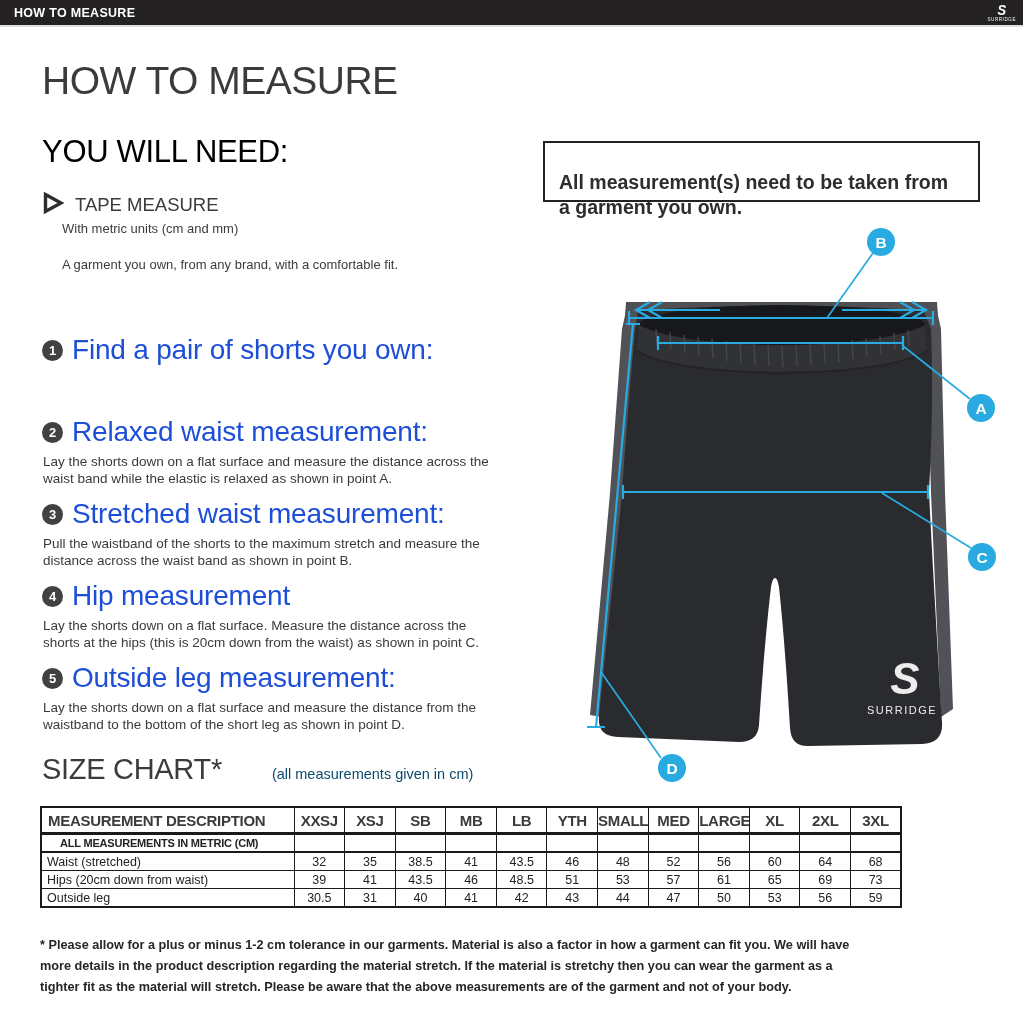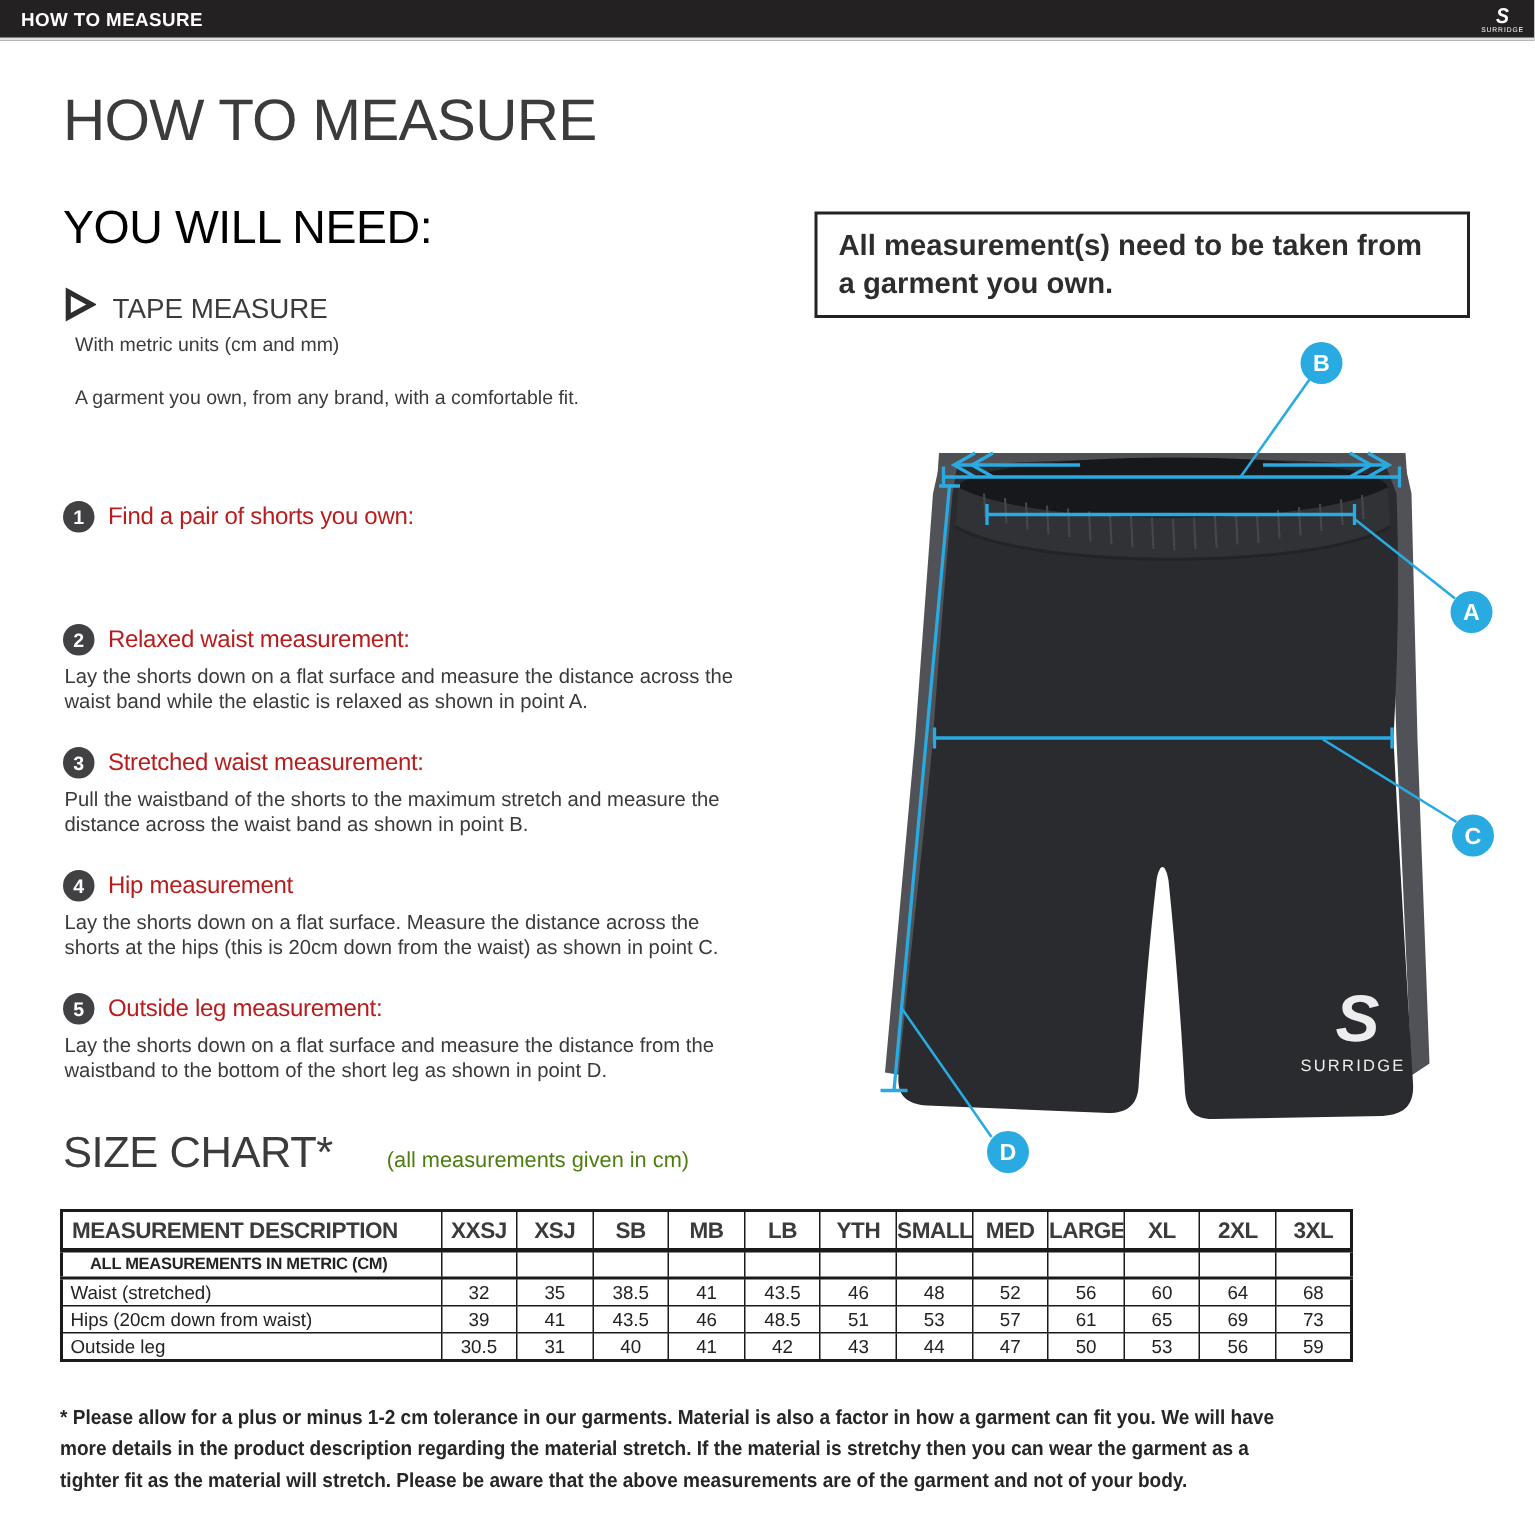--- a/index.html
+++ b/index.html
@@ -19,43 +19,43 @@
   .brand{display:flex;flex-direction:column;align-items:center;line-height:1;color:#fff;margin-top:1px;}
   .brand-s{font-size:13px;font-weight:bold;font-style:italic;transform:scaleY(1.1);}
   .brand-name{font-size:4.5px;letter-spacing:.6px;margin-top:1px;}
   
   .h1{position:absolute;left:42px;top:60px;font-size:39px;line-height:42px;color:#3b3b3d;letter-spacing:-.5px;}
   .ywn{position:absolute;left:42px;top:134px;font-size:31px;color:#000000;letter-spacing:-.3px;}
   
   .tool{position:absolute;left:42px;width:470px;}
   .tool-head{display:flex;align-items:center;gap:11px;}
   .tool-title{font-size:18.5px;color:#3b3a3c;}
-  .tool-desc{font-size:13px;color:#3c3b3d;margin-top:2px;margin-left:8px;}
+  .tool-desc{font-size:13px;color:#3c3b3d;margin-top:2px;margin-left:20px;}
   
   .step{position:absolute;left:42px;width:462px;}
   .step-head{display:flex;align-items:center;gap:9px;}
   .step-num{
     width:21px;height:21px;border-radius:50%;background:#414043;color:#fff;
     font-size:13px;font-weight:bold;display:flex;align-items:center;justify-content:center;flex:0 0 21px;
   }
-  .step-title{font-size:16px;color:#b91c1c;letter-spacing:-.2px;}
+  .step-title{font-size:28px;color:#1d4ed8;letter-spacing:-.2px;}
   .step-desc{font-size:13.5px;line-height:16.5px;color:#3a393b;margin-top:6px;margin-left:1px;}
   
   .notebox{
-    position:absolute;left:543px;top:141px;width:437px;height:71px;box-sizing:border-box;
-    border:2px solid #242122;padding:9px 14px;
+    position:absolute;left:543px;top:141px;width:437px;height:61px;box-sizing:border-box;
+    border:2px solid #242122;padding:27px 14px;
     font-size:19.5px;line-height:25px;font-weight:bold;color:#2d2c2e;
   }
   
   .diagram{position:absolute;left:560px;top:225px;}
   .diagram svg{font-family:inherit;}
   
   .sc-head{position:absolute;left:42px;top:753px;display:flex;align-items:baseline;}
   .sc-title{font-size:29px;color:#3b3b3d;letter-spacing:-.3px;}
-  .sc-sub{font-size:14.5px;color:#4d7c0f;margin-left:36px;}
+  .sc-sub{font-size:14.5px;color:#0c4a6e;margin-left:50px;}
   table.sizechart{
     position:absolute;left:40px;top:806px;width:860px;
     border-collapse:collapse;table-layout:fixed;border:2px solid #1a1a1a;
   }
   .sizechart th,.sizechart td{border:1px solid #1a1a1a;overflow:hidden;white-space:nowrap;padding:0;}
   .sizechart thead tr{border-bottom:3px solid #1a1a1a;}
   .sizechart thead th{font-size:15px;font-weight:bold;height:24px;letter-spacing:-.3px;}
   .sizechart th.desc{text-align:left;padding-left:6px;}
   .sizechart tr.metric{border-bottom:2px solid #1a1a1a;}
   .sizechart tr.metric td{font-size:11px;font-weight:bold;height:16px;text-align:left;padding-left:18px;letter-spacing:-.2px;}

